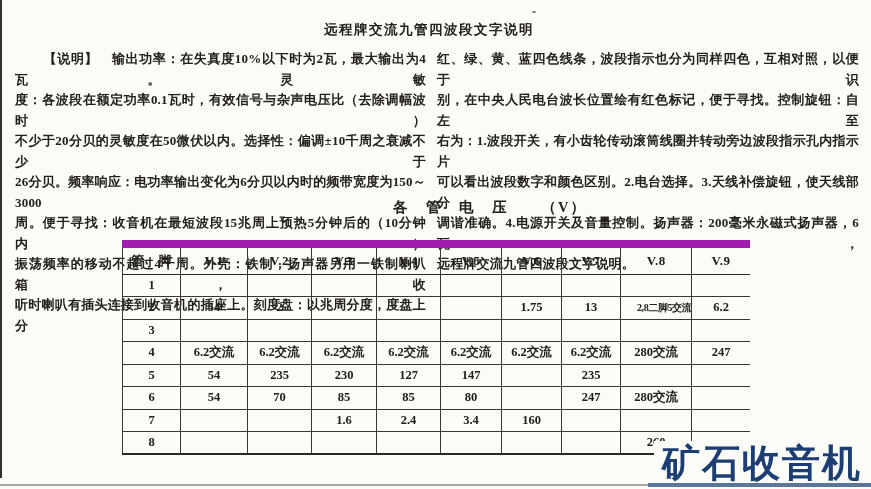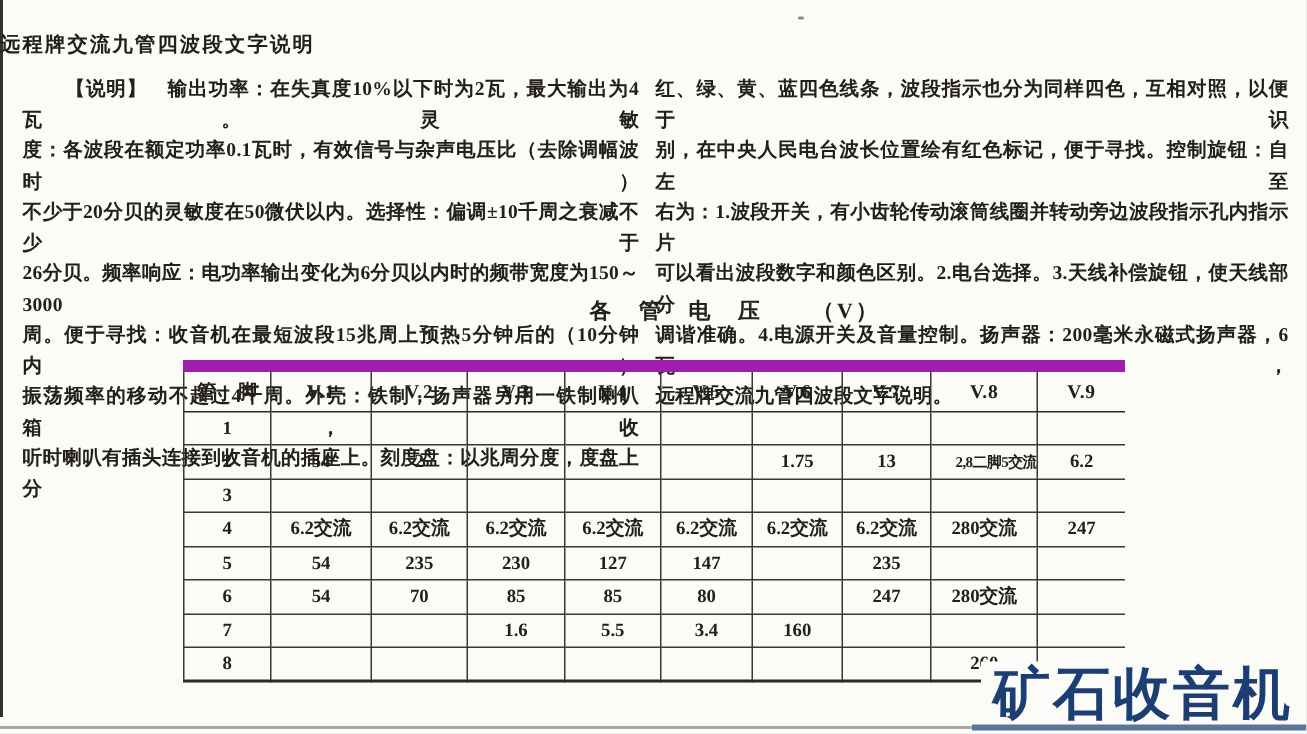--- a/index.html
+++ b/index.html
@@ -4,21 +4,21 @@
 <style>
   html,body{margin:0;padding:0;background:#e8e8e8;}
   .page{
     position:relative;width:871px;height:489px;background:#fbfbf7;
     font-family:"Liberation Serif","DejaVu Serif",serif;color:#23201b;
     overflow:hidden;margin:0 auto;
   }
   .left-edge-line{position:absolute;left:0;top:0;width:2px;height:478px;background:#33312e;}
   .speck{position:absolute;left:532px;top:11px;width:4px;height:2px;background:#8a8a86;border-radius:2px;}
   .doc-title{
-    position:absolute;top:21px;left:0;width:858px;text-align:left;
+    position:absolute;top:21px;left:0;width:858px;text-align:center;
     font-size:13.5px;font-weight:bold;letter-spacing:1.5px;
   }
   .col{position:absolute;top:49px;}
   .col-left{left:15px;width:411px;}
   .col-right{left:437px;width:422px;}
   .tline{
     font-size:13px;line-height:20.5px;letter-spacing:.2px;
     text-align:justify;text-align-last:justify;white-space:normal;
     font-weight:600;
   }
@@ -180,21 +180,21 @@
           <td></td>
           <td>247</td>
           <td>280交流</td>
           <td></td>
         </tr>
         <tr>
           <td>7</td>
           <td></td>
           <td></td>
           <td>1.6</td>
-          <td>5.5</td>
+          <td>2.4</td>
           <td>3.4</td>
           <td>160</td>
           <td></td>
           <td></td>
           <td></td>
         </tr>
         <tr>
           <td>8</td>
           <td></td>
           <td></td>

